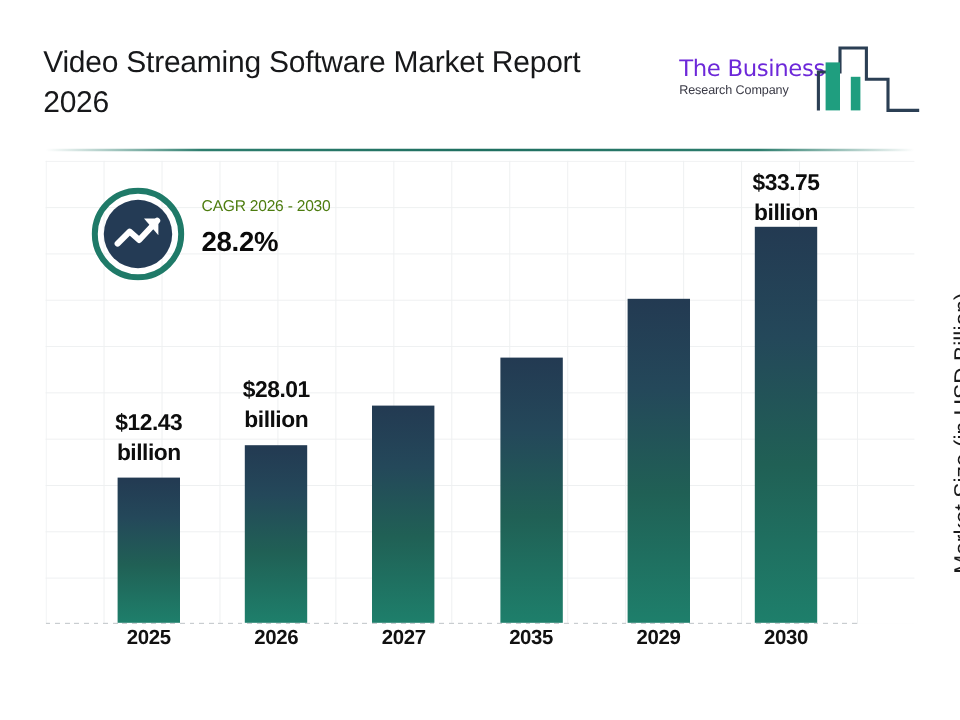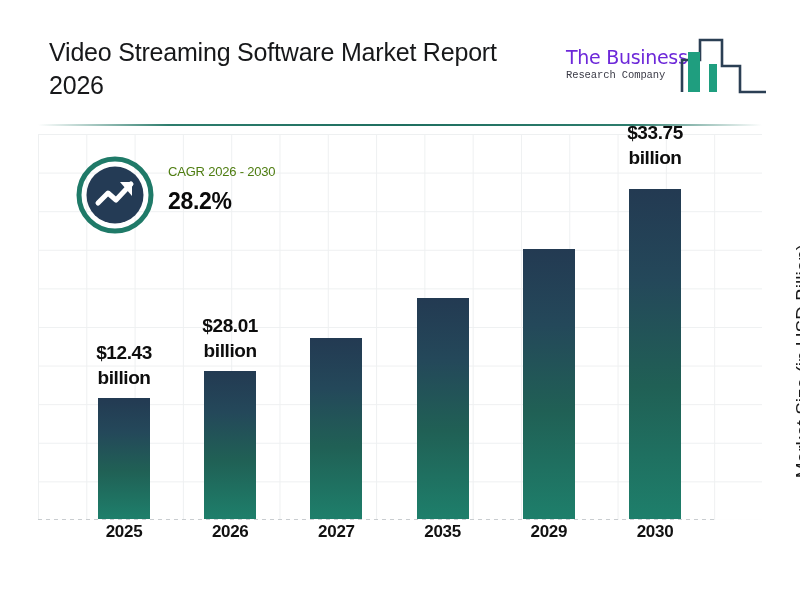--- a/index.html
+++ b/index.html
@@ -7,33 +7,33 @@
     width: 800px; height: 600px;
     background: #ffffff;
     font-family: "Liberation Sans", sans-serif;
     overflow: hidden;
   }
   #page { position: relative; width: 800px; height: 600px; background: #fff; }
 
   
   #header { position: absolute; left: 0; top: 0; width: 800px; height: 128px; }
   #title {
-    position: absolute; left: 49px; top: 36px; width: 500px;
+    position: absolute; left: 36px; top: 36px; width: 500px;
     font-size: 25px; line-height: 33px; color: #17181a; font-weight: 400;
     letter-spacing: -0.2px;
   }
   #logo { position: absolute; left: 560px; top: 30px; width: 210px; height: 70px; }
   #logo-text { position: absolute; left: 6px; top: 16px; width: 130px; }
   #logo-line1 {
     font-size: 19px; color: #6d28d9; letter-spacing: -0.3px;
     font-family: "DejaVu Sans", sans-serif; white-space: nowrap;
   }
   #logo-line2 {
     font-size: 10.5px; color: #3a3a46; letter-spacing: -0.1px; margin-top: 1px;
-    font-family: Liberation Mono, monospace; white-space: nowrap;
+    font-family: Liberation Sans, sans-serif; white-space: nowrap;
   }
   #logo-mark { position: absolute; left: 118px; top: 0px; width: 92px; height: 70px; }
   #divider {
     position: absolute; left: 38px; top: 124px; width: 724px; height: 2px;
     background: linear-gradient(90deg,#ffffff 0%,#2d7d6d 18%,#1f6f60 50%,#2d7d6d 82%,#ffffff 100%);
     border-radius: 2px;
   }
 
   
   #plot {
@@ -111,21 +111,21 @@
       <div class="bar" style="left: 310.4px; width: 52px; height: 180.731px; top: 338.269px; bottom: auto; position: absolute;"></div>
       <div class="bar" style="left: 416.6px; width: 52px; height: 220.785px; top: 298.215px; bottom: auto; position: absolute;"></div>
       <div class="bar" style="left: 522.8px; width: 52px; height: 269.631px; top: 249.369px; bottom: auto; position: absolute;"></div>
       <div class="bar" style="left: 629px; width: 52px; height: 329.712px; top: 189.288px; bottom: auto; position: absolute;"></div>
     </div>
   <div id="labels-layer">
       <div class="bar-label" style="width: 112px; left: 68px; top: 339.568px;">$12.43
 billion</div>
       <div class="bar-label" style="width: 112px; left: 174.2px; top: 312.898px;">$28.01
 billion</div>
-      <div class="bar-label" style="width: 112px; left: 599px; top: 120px;">$33.75
+      <div class="bar-label" style="width: 112px; left: 599px; top: 140px;">$33.75
 billion</div>
     </div>
   <div id="ticks-layer">
       <div class="x-tick" style="left: 74px; width: 100px;">2025</div>
       <div class="x-tick" style="left: 180.2px; width: 100px;">2026</div>
       <div class="x-tick" style="left: 286.4px; width: 100px;">2027</div>
       <div class="x-tick" style="left: 392.6px; width: 100px;">2035</div>
       <div class="x-tick" style="left: 498.8px; width: 100px;">2029</div>
       <div class="x-tick" style="left: 605px; width: 100px;">2030</div>
     </div>

